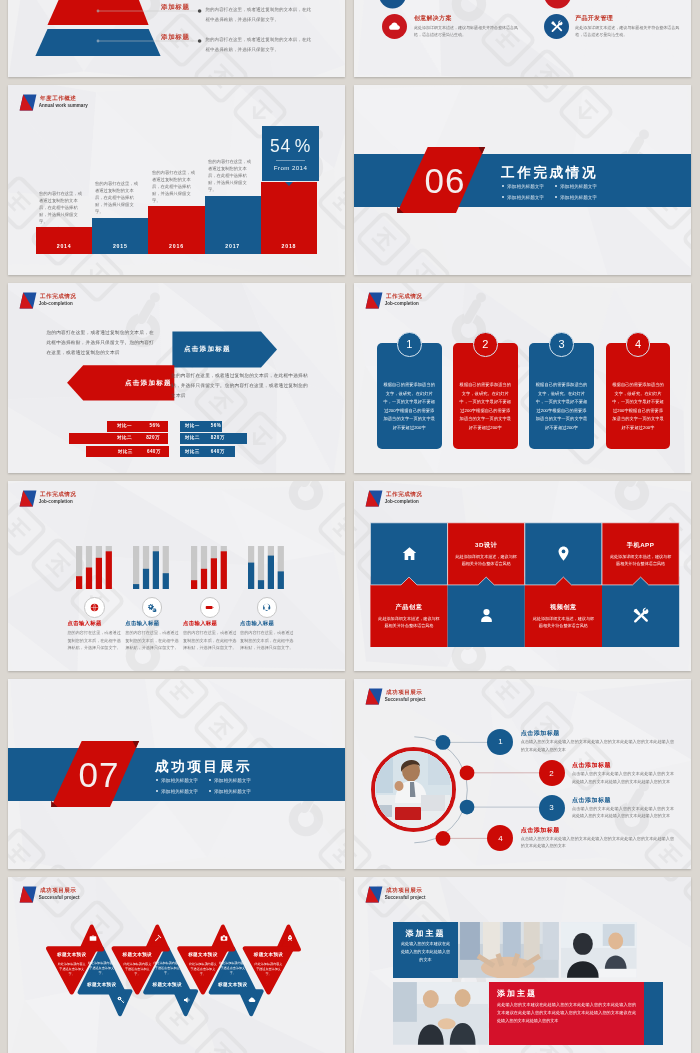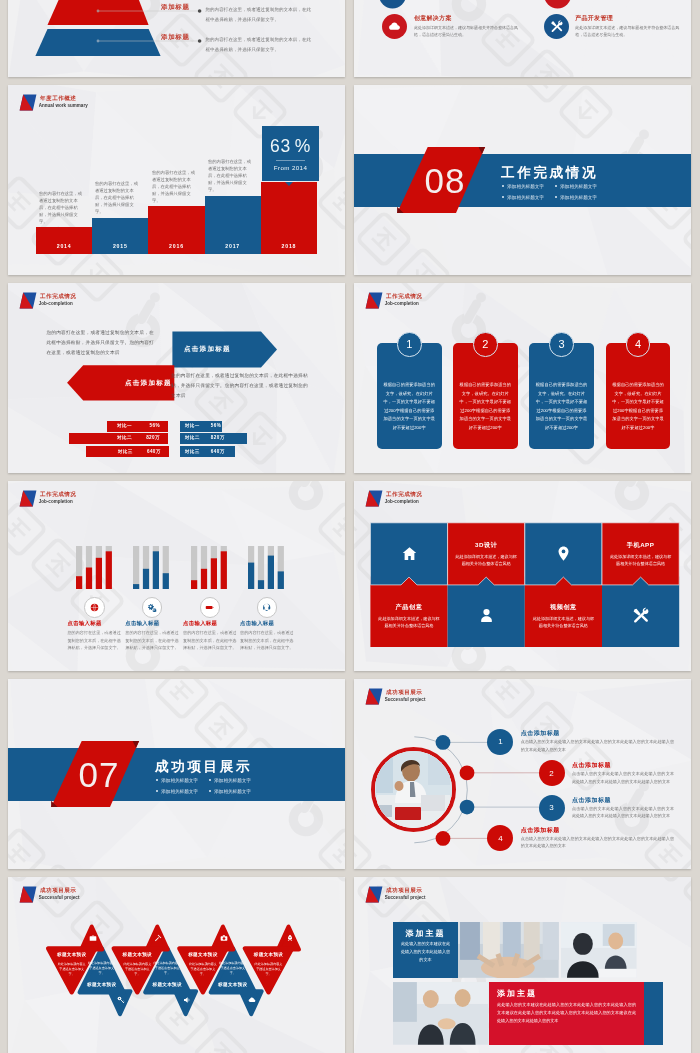--- a/index.html
+++ b/index.html
@@ -228,21 +228,21 @@
     <div class="bc-lab" style="left:140.4px;top:157.9px;width:56.2px">2016</div>
     <div class="bc-bar" style="left:196.6px;top:111.3px;width:56.2px;height:58.10000000000001px;background:#165a8e"></div>
     <div class="bc-lab" style="left:196.6px;top:157.9px;width:56.2px">2017</div>
     <div class="bc-bar" style="left:252.8px;top:97.0px;width:56.2px;height:72.4px;background:#cc0a06"></div>
     <div class="bc-lab" style="left:252.8px;top:157.9px;width:56.2px">2018</div>
     <div class="bc-cal" style="left:31px;top:106px">您的内容打在这里，或者通过复制您的文本后，在此框中选择粘贴，并选择只保留文字。</div>
     <div class="bc-cal" style="left:87px;top:96px">您的内容打在这里，或者通过复制您的文本后，在此框中选择粘贴，并选择只保留文字。</div>
     <div class="bc-cal" style="left:144px;top:85px">您的内容打在这里，或者通过复制您的文本后，在此框中选择粘贴，并选择只保留文字。</div>
     <div class="bc-cal" style="left:200px;top:74px">您的内容打在这里，或者通过复制您的文本后，在此框中选择粘贴，并选择只保留文字。</div>
     <div class="bc-hi" style="left:254px;top:40.7px;width:57.1px;height:55.8px">
-      <div class="v">63 %</div>
+      <div class="v">54 %</div>
       <div class="d"></div>
       <div class="l">From 2014</div>
     </div>
     <svg class="bgf" style="position:absolute" viewBox="0 0 337 190">
       <polygon points="277,97 285,97 281,101" fill="#17548c"></polygon>
     </svg>
   </div>
 <div class="slide c1 r1">
     <div class="bgf"><svg width="337" height="190" viewBox="0 0 337 190">
         <rect width="337" height="190" fill="#f1f1f2"></rect>
@@ -263,21 +263,21 @@
         <use href="#wmu" x="115" y="-81"></use>
         <use href="#wmu" x="-48" y="82"></use>
         <use href="#wmu" x="278" y="82"></use>
       </svg></div>
     <div class="sec-band" style="left:0;top:69.1px;width:337px;height:52.7px"></div>
     <svg class="bgf" style="position:absolute" viewBox="0 0 337 190">
       <polygon points="73.7,62.1 131.1,62.1 102,128.1 43.1,128.1" fill="#cc0a06"></polygon>
       <polygon points="124.6,62.1 131.1,62.1 128.0,69.1" fill="#7a0a0a"></polygon>
       <polygon points="43.1,121.8 49.6,128.1 43.1,128.1" fill="#7a0a0a"></polygon>
     </svg>
-    <div class="sec-num" style="left:70.6px;top:77.5px">08</div>
+    <div class="sec-num" style="left:70.6px;top:77.5px">06</div>
     <div class="sec-title" style="left:147px;top:78.5px">工作完成情况</div>
     <div class="sec-bul" style="left:147.7px;top:98.8px"><b></b><span>添加相关标题文字</span></div>
     <div class="sec-bul" style="left:200.7px;top:98.8px"><b></b><span>添加相关标题文字</span></div>
     <div class="sec-bul" style="left:147.7px;top:109.6px"><b></b><span>添加相关标题文字</span></div>
     <div class="sec-bul" style="left:200.7px;top:109.6px"><b></b><span>添加相关标题文字</span></div>
   </div>
 <div class="slide c0 r2">
     <div class="bgf"><svg width="337" height="190" viewBox="0 0 337 190">
         <rect width="337" height="190" fill="#f1f1f2"></rect>
         <polygon points="-9.2,0.1 150.7,-2.9 154.4,110.7" fill="#efeff2"></polygon>

